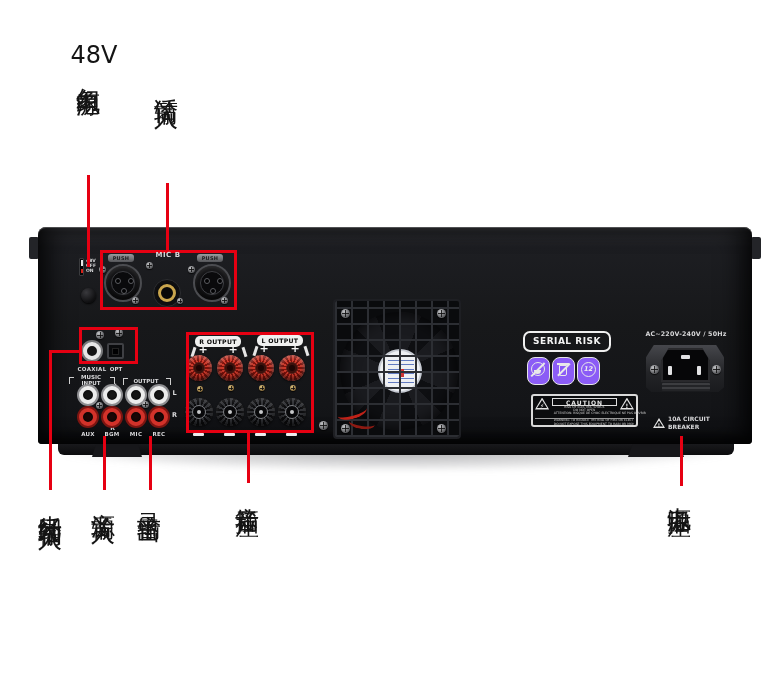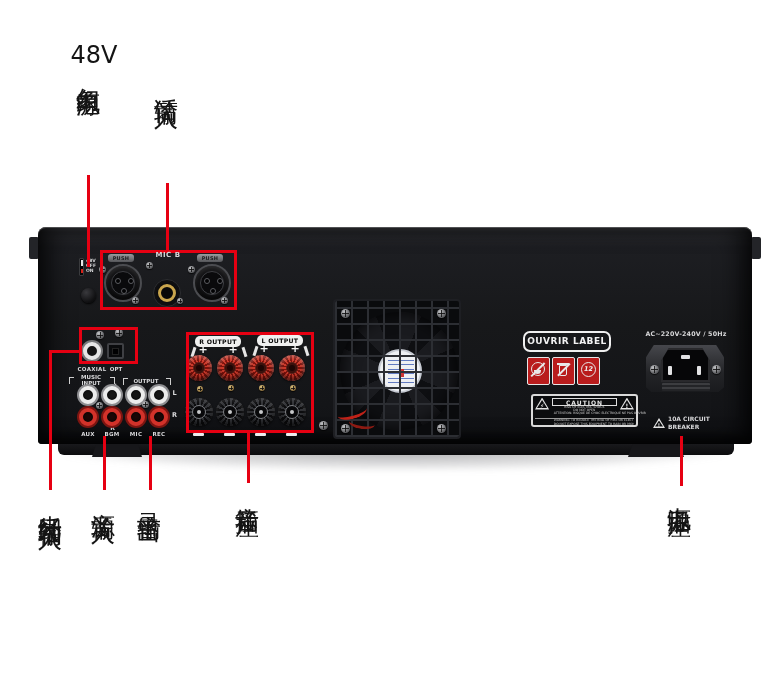--- a/index.html
+++ b/index.html
@@ -80,21 +80,21 @@
   .hubmark{position:absolute;left:19px;top:18px;width:5px;height:8px;background:#c33;z-index:2;}
   .grid{position:absolute;inset:0;z-index:3;
      background:repeating-linear-gradient(90deg,#2c2e33 0 2.5px,transparent 2.5px 16px),
                 repeating-linear-gradient(0deg,#2c2e33 0 2.5px,transparent 2.5px 16px);}
   .wire{position:absolute;border:0;border-bottom:3px solid #bf2218;border-radius:50%;z-index:4;}
   
   .serial{position:absolute;left:523px;top:331px;width:88px;height:21px;border:2px solid #f0f0f0;
      border-radius:7px;color:#f2f2f2;font-weight:bold;font-size:9px;letter-spacing:.5px;
      text-align:center;line-height:17px;z-index:4;}
   .icobox{position:absolute;left:527px;top:357px;width:73px;height:28px;display:flex;gap:2px;z-index:4;}
-  .icell{flex:1;border:1.5px solid #e6e6e6;border-radius:2px;position:relative;background:#b91c1c;font-style:italic;}
+  .icell{flex:1;border:1.5px solid #e6e6e6;border-radius:8px;position:relative;background:#8b5cf6;font-style:italic;}
   .c-circle{position:absolute;left:3px;top:4px;width:14px;height:14px;border:1.5px solid #e9e9e9;border-radius:50%;}
   .c-fill{position:absolute;left:2px;bottom:1px;width:7px;height:4px;background:#e9e9e9;border-radius:0 0 6px 6px;}
   .c-slash{position:absolute;left:9px;top:2px;width:1.5px;height:19px;background:#e9e9e9;transform:rotate(45deg);}
   .bin{position:absolute;left:6px;top:7px;width:8px;height:11px;border:1.2px solid #e9e9e9;border-radius:0 0 2px 2px;}
   .binlid{position:absolute;left:4px;top:5px;width:12px;height:1.5px;background:#e9e9e9;}
   .rohs{position:absolute;left:3px;top:4px;width:15px;height:15px;border:1.5px solid #e9e9e9;border-radius:50%;
         color:#eee;font-size:6.5px;font-weight:bold;text-align:center;line-height:13px;}
   .caution{position:absolute;left:531px;top:394px;width:107px;height:33px;border:2px solid #d9d9d9;
      border-radius:3px;background:#0b0c0e;z-index:4;padding:1.5px 2px;}
   .tri{position:relative;width:15px;height:12px;background:#e4e4e4;clip-path:polygon(50% 0,100% 100%,0 100%);}
@@ -304,21 +304,21 @@
     </div>
     <div class="grid"></div>
     <div class="wire" style="left:2px;top:104px;width:30px;height:14px;transform:rotate(-15deg);"></div>
     <div class="wire" style="left:14px;top:116px;width:26px;height:12px;transform:rotate(8deg);border-bottom-color:#8c1a12;"></div>
   </div>
   <div class="screw" style="left:341px;top:309px;width:9px;height:9px;"></div>
   <div class="screw" style="left:437px;top:309px;width:9px;height:9px;"></div>
   <div class="screw" style="left:341px;top:424px;width:9px;height:9px;"></div>
   <div class="screw" style="left:437px;top:424px;width:9px;height:9px;"></div>
 
-  <div class="serial">OUVRIR LABEL</div>
+  <div class="serial">SERIAL RISK</div>
 
   <div class="icobox">
     <div class="icell">
       <div class="c-circle">
           <div class="c-fill"></div>
         </div>
       <div class="c-slash"></div>
     </div>
     <div class="icell">
       <div class="binlid"></div>

